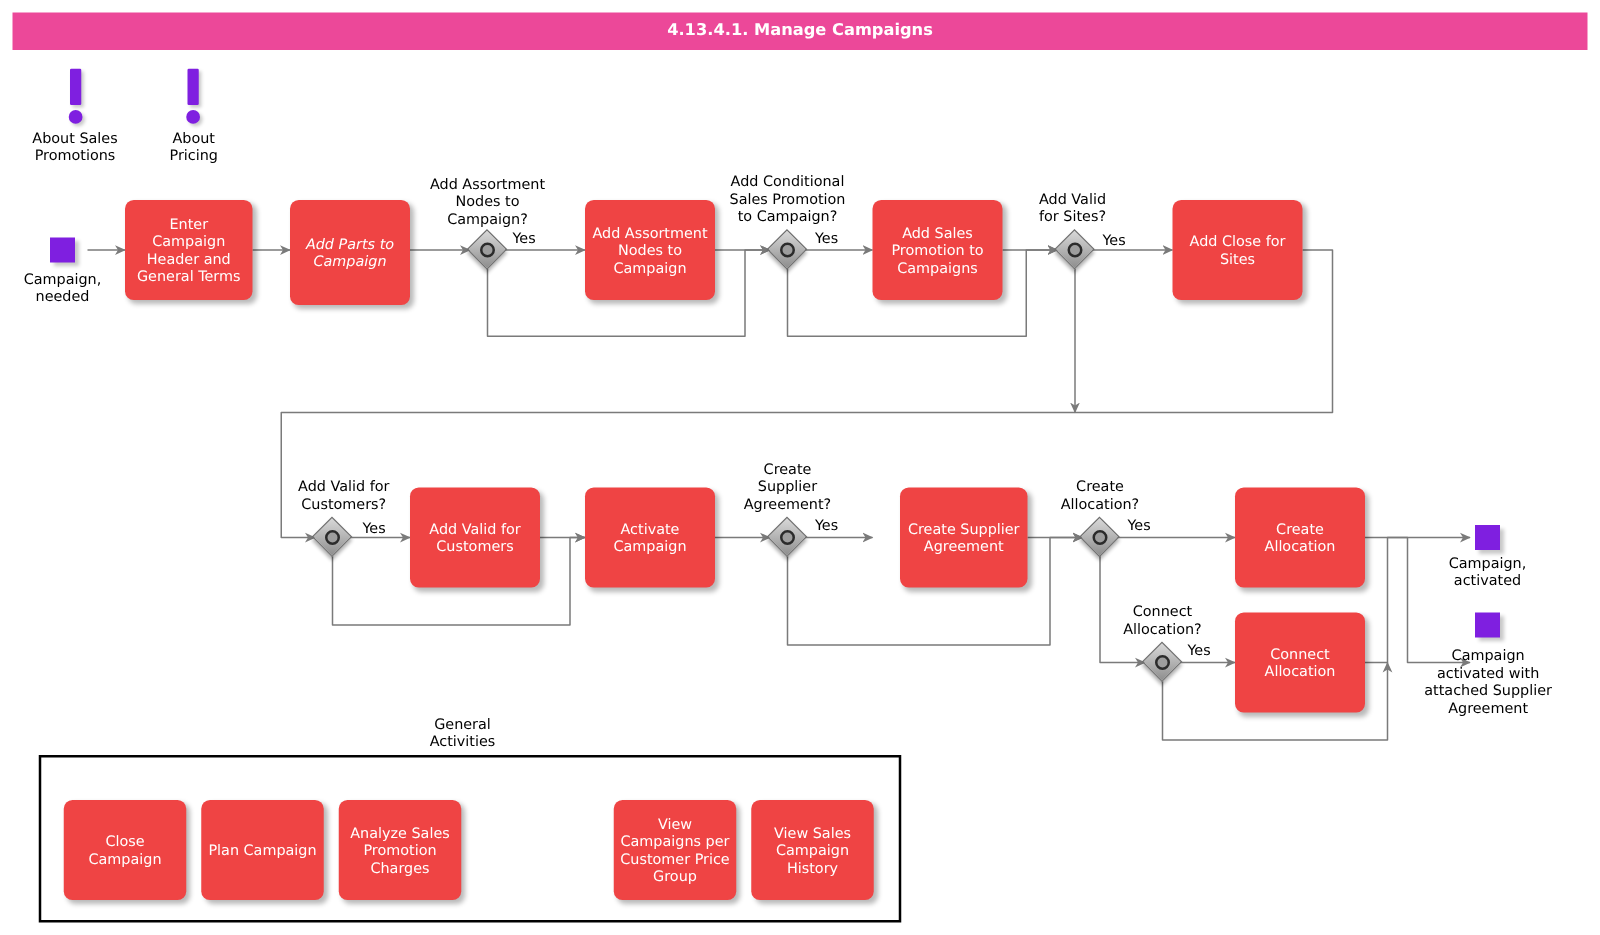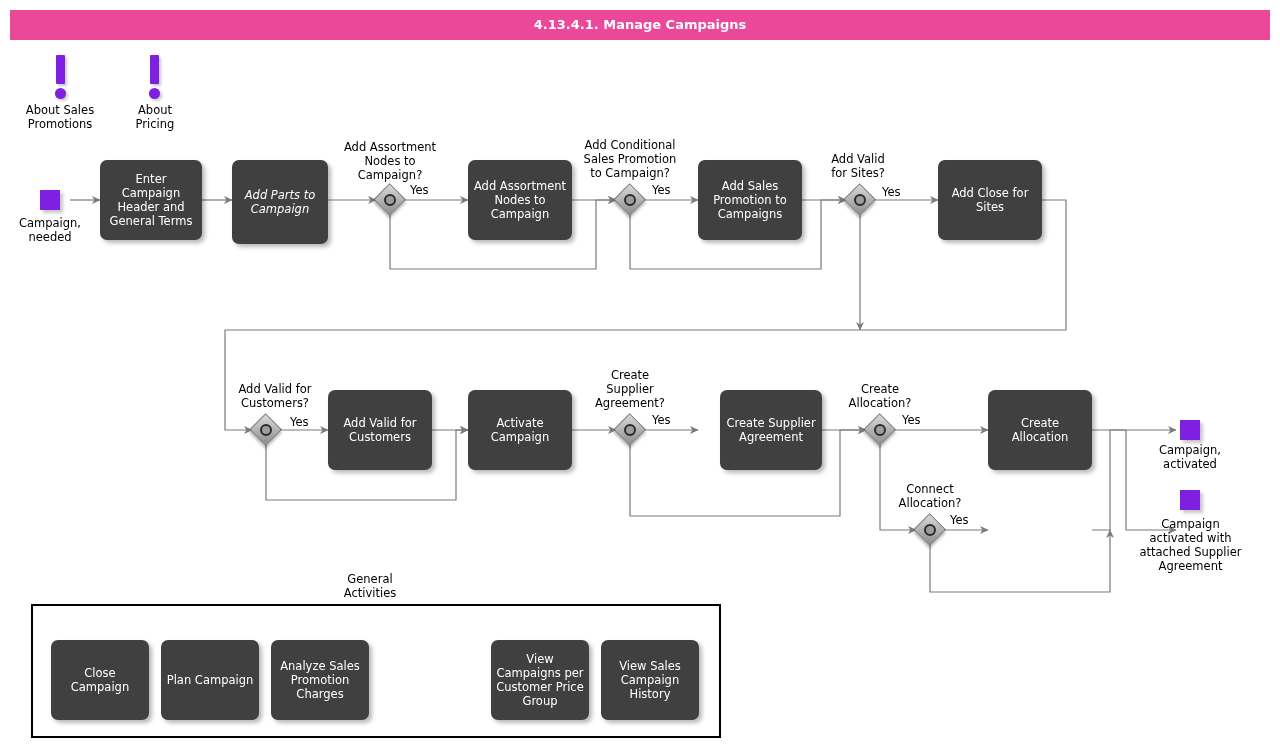--- a/index.html
+++ b/index.html
@@ -23,21 +23,21 @@
     font-weight:bold;font-size:13px;letter-spacing:0px;
   }
 
   
   svg.wires{position:absolute;left:0;top:0;width:1280px;height:748px;
     pointer-events:none;overflow:visible;}
 
   
   .act{
     position:absolute;
-    background:#404040;
+    background:#ef4444;
     border-radius:7px;
     box-shadow:3px 3px 4px rgba(0,0,0,0.28);
     color:#ffffff;
     font-family:"DejaVu Sans", sans-serif;
     font-size:11.5px;
     line-height:14px;
     display:flex;align-items:center;justify-content:center;
     text-align:center;
     box-sizing:border-box;
     padding:2px 5px;
@@ -286,20 +286,24 @@
   </div>
 
   <div class="gw" style="left:915px;top:515px;">
     <div class="dia"></div>
     <div class="ring"></div>
   </div>
   <div class="lbl" style="left:880px;top:482px;width:100px;">Connect
 Allocation?</div>
   <div class="lbl yes" style="left:950px;top:513px;width:30px;text-align:left;">Yes</div>
 
+  <div class="act" style="left:988px;top:490px;width:104px;height:80px;">
+    <span>Connect
+Allocation</span>
+  </div>
 
   <div class="evt" style="left:1180px;top:420px;"></div>
   <div class="lbl" style="left:1140px;top:443px;width:100px;">Campaign,
 activated</div>
 
   <div class="evt" style="left:1180px;top:490px;"></div>
   <div class="lbl" style="left:1128px;top:517px;width:125px;">Campaign
 activated with
 attached Supplier
 Agreement</div>

